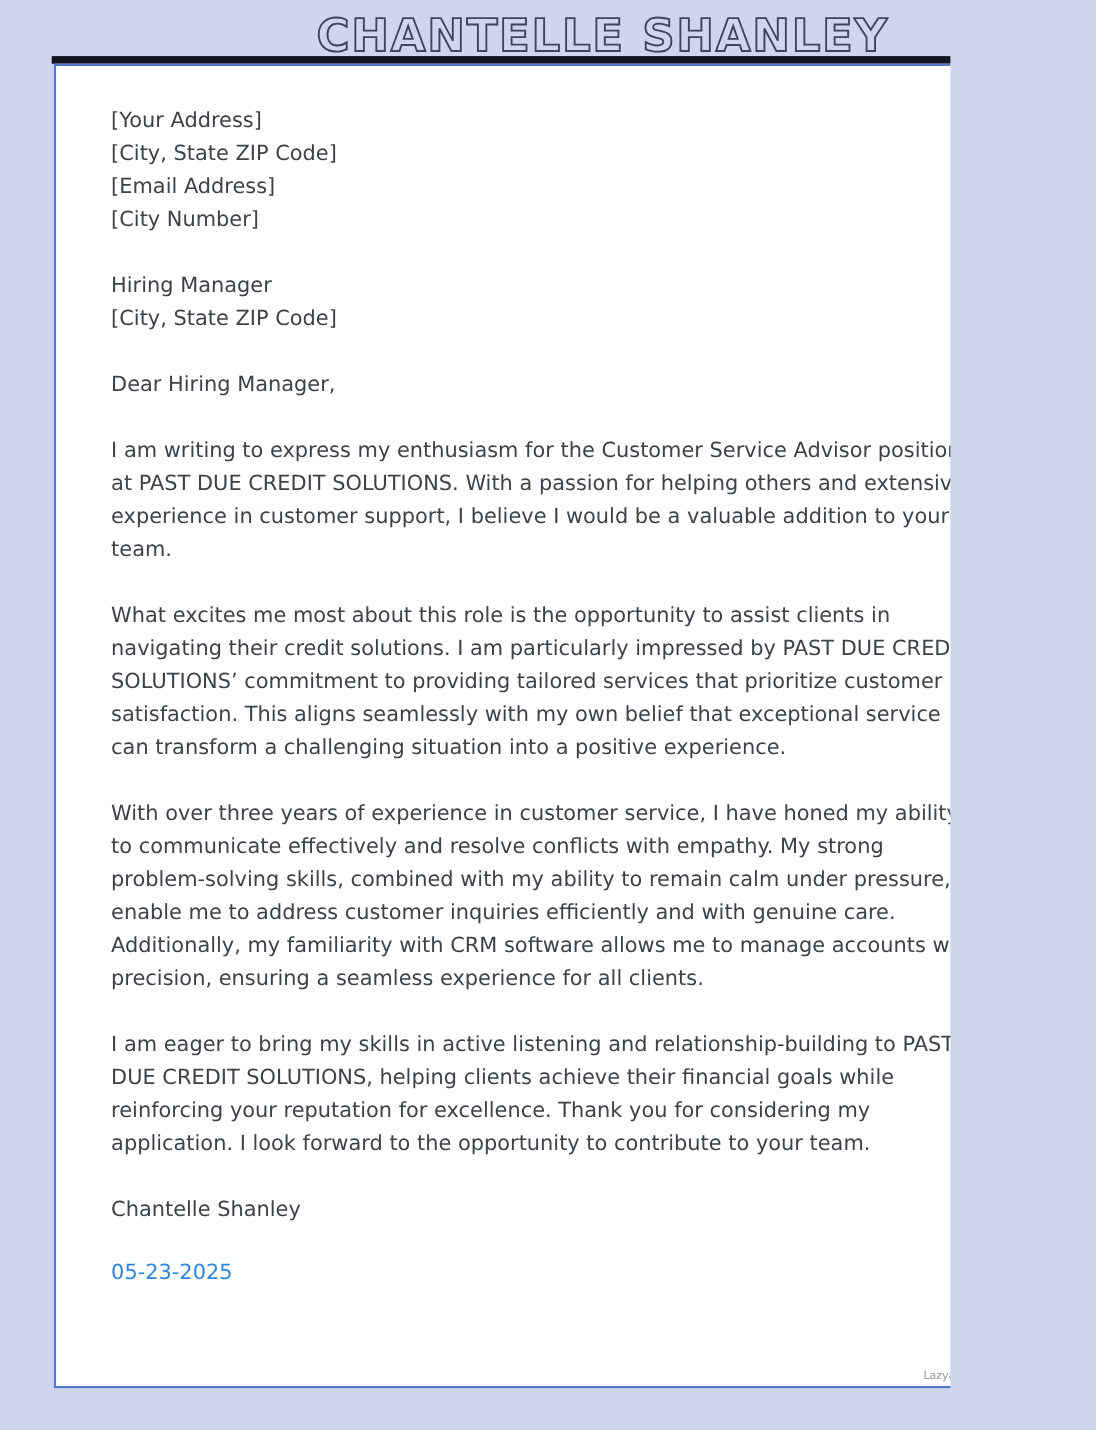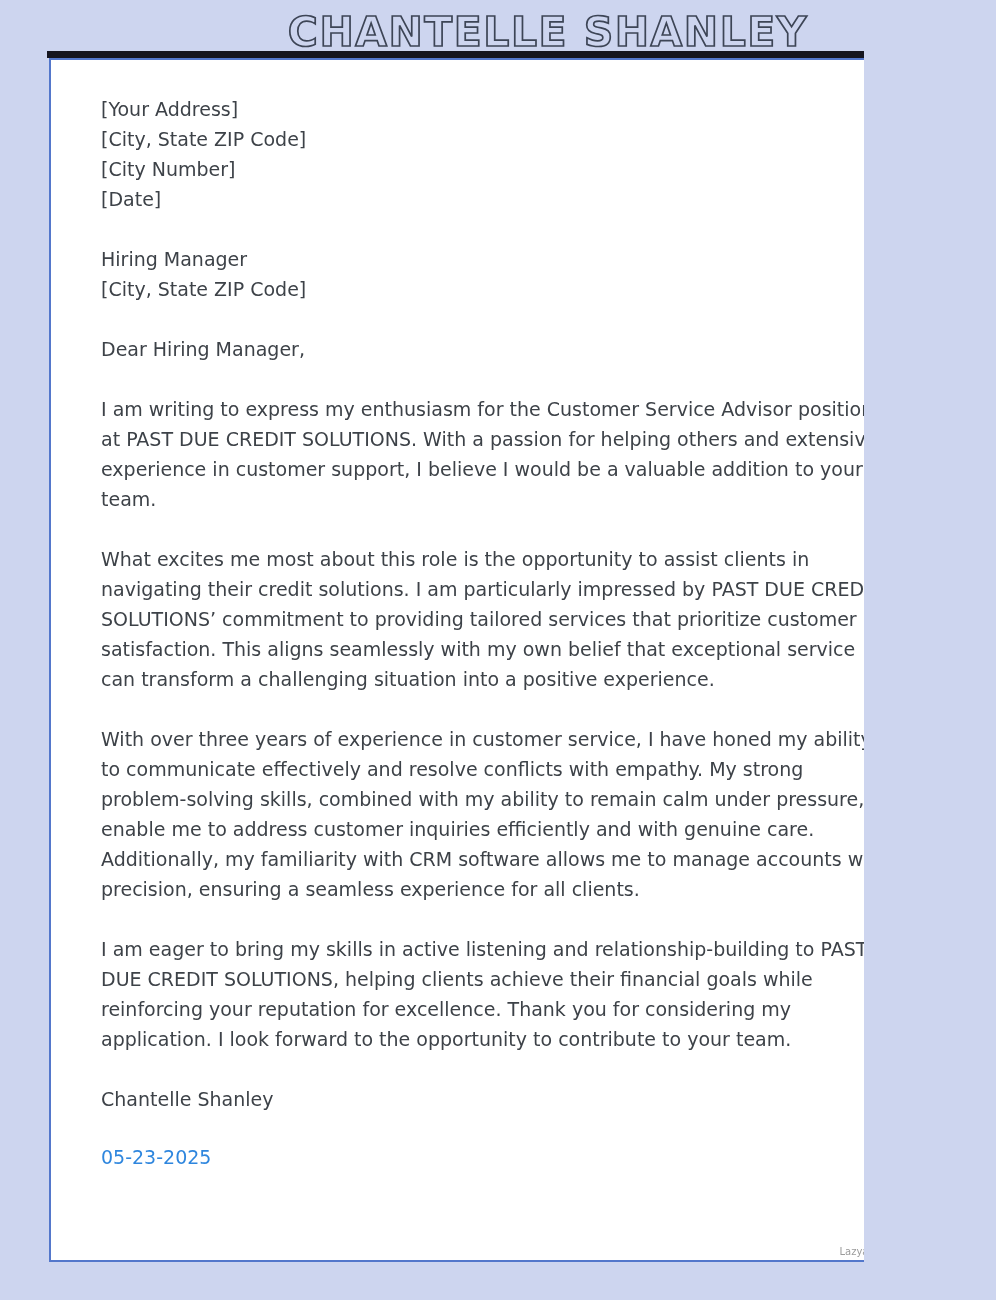--- a/index.html
+++ b/index.html
@@ -78,22 +78,22 @@
   <div class="header-name">CHANTELLE SHANLEY</div>
 
   <div class="top-bar"></div>
 
   <div class="page">
     <div class="content">
 
       <div class="block">
         <div class="line">[Your Address]</div>
         <div class="line">[City, State ZIP Code]</div>
+        <div class="line">[Email Address]</div>
         <div class="line">[City Number]</div>
-        <div class="line">[Date]</div>
       </div>
 
       <div class="block">
         <div class="line">Hiring Manager</div>
         <div class="line">[City, State ZIP Code]</div>
       </div>
 
       <div class="block">Dear Hiring Manager,</div>
 
       <p class="para">I am writing to express my enthusiasm for the Customer Service Advisor position at PAST DUE CREDIT SOLUTIONS. With a passion for helping others and extensive experience in customer support, I believe I would be a valuable addition to your team.</p>

